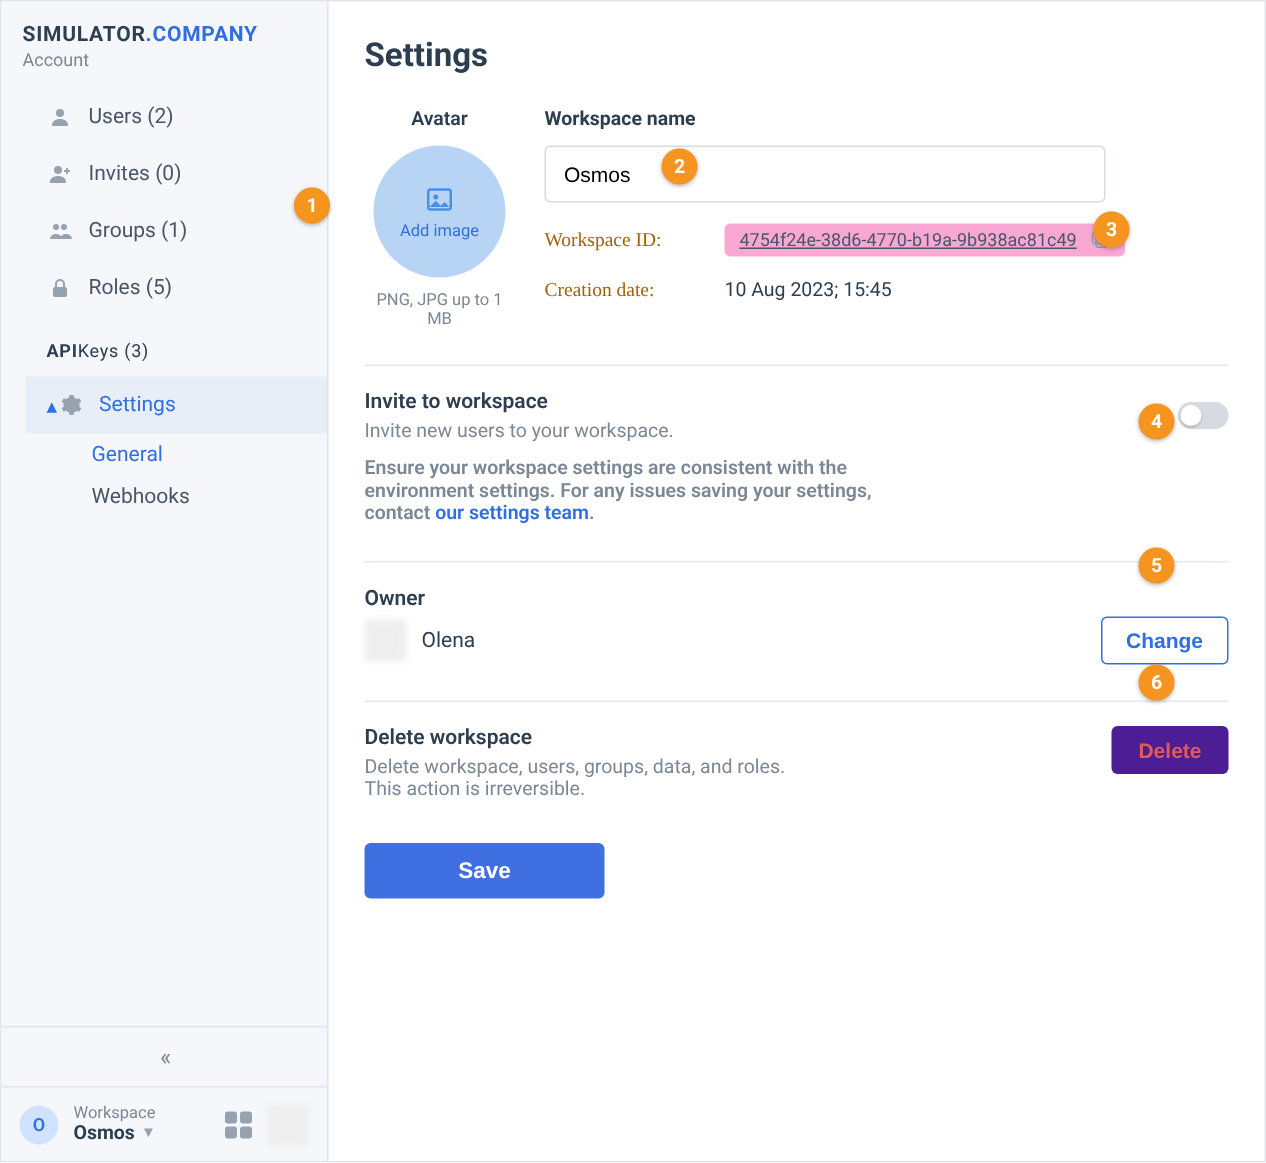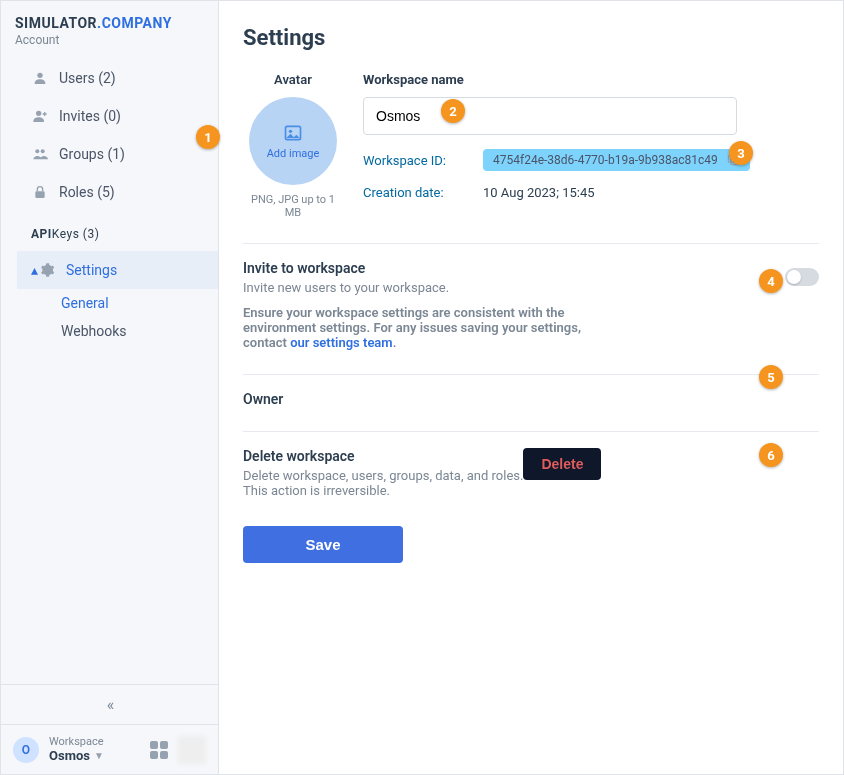--- a/index.html
+++ b/index.html
@@ -36,37 +36,37 @@
     .avatar-col { width: 100px; text-align: center; }
     .avatar-col .col-label { font-weight: 600; font-size: 13px; margin-bottom: 10px; text-align: center; }
     .avatar-circle { width: 88px; height: 88px; border-radius: 50%; background: #b8d4f5; display: flex; flex-direction: column; align-items: center; justify-content: center; cursor: pointer; margin: 0 auto; }
     .avatar-circle .pic-icon { color: #4a8ee6; margin-bottom: 4px; }
     .avatar-circle .add-text { font-size: 11px; color: #2f6fe0; }
     .avatar-hint { font-size: 11px; color: #7b8794; margin-top: 8px; }
     .name-col { flex: 1; }
     .name-col .col-label { font-weight: 700; font-size: 13px; margin-bottom: 10px; }
     .name-input { width: 374px; padding: 10px 12px; border: 1px solid #d6dbe1; border-radius: 4px; font-size: 14px; }
     .meta-row { display: flex; align-items: center; margin-top: 14px; font-size: 13px; }
-    .meta-label { width: 120px; color: #0369a1; }
+    .meta-label { width: 120px; color: #a16207; font-family: Liberation Serif, serif; }
     .meta-val { color: #2c3e50; }
-    .meta-val.id-val { background: #7dd3fc; padding: 4px 10px; border-radius: 4px; display: flex; align-items: center; gap: 8px; font-size: 12px; color: #4a5568; }
+    .meta-val.id-val { background: #f9a8d4; padding: 4px 10px; border-radius: 4px; display: flex; align-items: center; gap: 8px; font-size: 12px; color: #4a5568; text-decoration: underline; }
     .copy-icon { color: #97a2b0; cursor: pointer; }
     .divider { border-top: 1px solid #e6e9ed; margin: 24px 0 16px 0; }
     .sect-head { font-weight: 600; font-size: 14px; margin-bottom: 4px; }
     .sect-desc { font-size: 13px; color: #7b8794; }
     .sect-desc a { color: #2f6fe0; text-decoration: none; }
     .invite-row { display: flex; justify-content: space-between; align-items: flex-start; }
     .toggle { width: 34px; height: 18px; background: #d6dbe1; border-radius: 10px; position: relative; cursor: pointer; margin-top: 8px; }
     .toggle .knob { width: 14px; height: 14px; background: #fff; border-radius: 50%; position: absolute; top: 2px; left: 2px; box-shadow: 0 1px 2px rgba(0,0,0,0.2); }
     .owner-row { display: flex; justify-content: space-between; align-items: center; margin-top: 4px; }
     .owner-info { display: flex; align-items: center; gap: 10px; }
     .owner-avatar { width: 28px; height: 28px; background: #eee; filter: blur(2px); border-radius: 3px; }
     .btn-outline { border: 1px solid #2f6fe0; color: #2f6fe0; background: #fff; padding: 7px 16px; border-radius: 4px; font-size: 14px; font-weight: 600; cursor: pointer; }
-    .delete-row { display: flex; justify-content: flex-start; align-items: flex-start; }
-    .btn-delete { background: #0f172a; color: #e05b5b; border: none; padding: 8px 18px; border-radius: 4px; font-size: 14px; font-weight: 600; cursor: pointer; }
+    .delete-row { display: flex; justify-content: space-between; align-items: flex-start; }
+    .btn-delete { background: #4c1d95; color: #e05b5b; border: none; padding: 8px 18px; border-radius: 4px; font-size: 14px; font-weight: 600; cursor: pointer; }
     .btn-primary { background: #3f6fe0; color: #fff; border: none; padding: 10px 0; width: 160px; border-radius: 4px; font-size: 15px; font-weight: 600; cursor: pointer; margin-top: 28px; }
     .annot { position: absolute; width: 24px; height: 24px; border-radius: 50%; background: #f5941e; color: #fff; font-weight: 700; font-size: 13px; display: flex; align-items: center; justify-content: center; z-index: 50; box-shadow: 0 1px 3px rgba(0,0,0,0.3); }
     svg { display: block; }
   </style>
 </head>
 <body>
 
 <div class="app">
   <div class="sidebar">
     <div class="sidebar-header">
@@ -202,20 +202,27 @@
       </div>
       <div class="toggle">
           <div class="knob"></div>
         </div>
     </div>
 
     <div class="divider"></div>
 
     <div>
       <div class="sect-head">Owner</div>
+      <div class="owner-row">
+        <div class="owner-info">
+          <div class="owner-avatar"></div>
+          <span>Olena</span>
+        </div>
+        <button class="btn-outline">Change</button>
+      </div>
     </div>
 
     <div class="divider"></div>
 
     <div class="delete-row">
       <div>
         <div class="sect-head">Delete workspace</div>
         <div class="sect-desc">Delete workspace, users, groups, data, and roles.</div>
         <div class="sect-desc">This action is irreversible.</div>
       </div>

